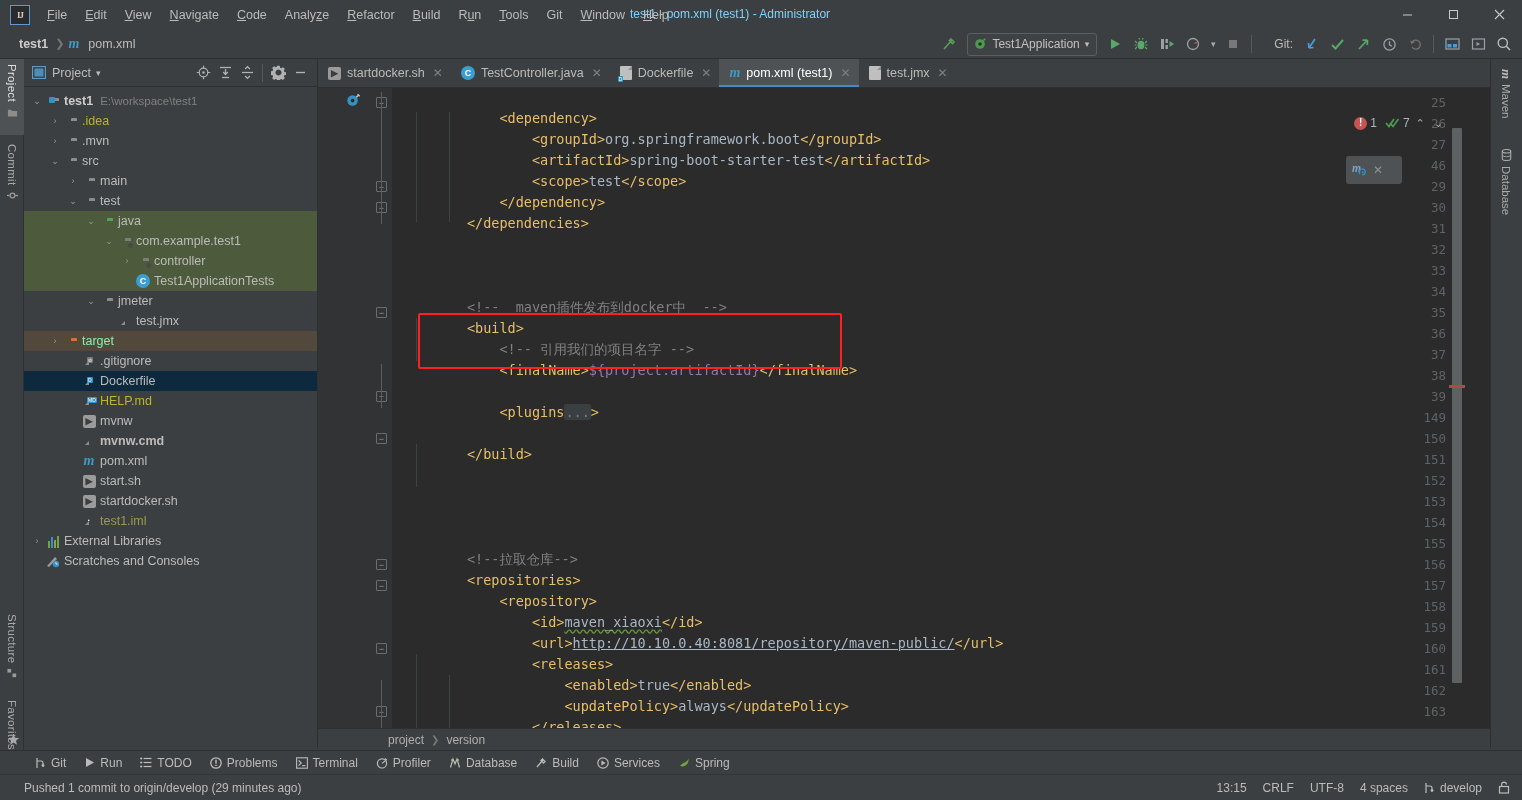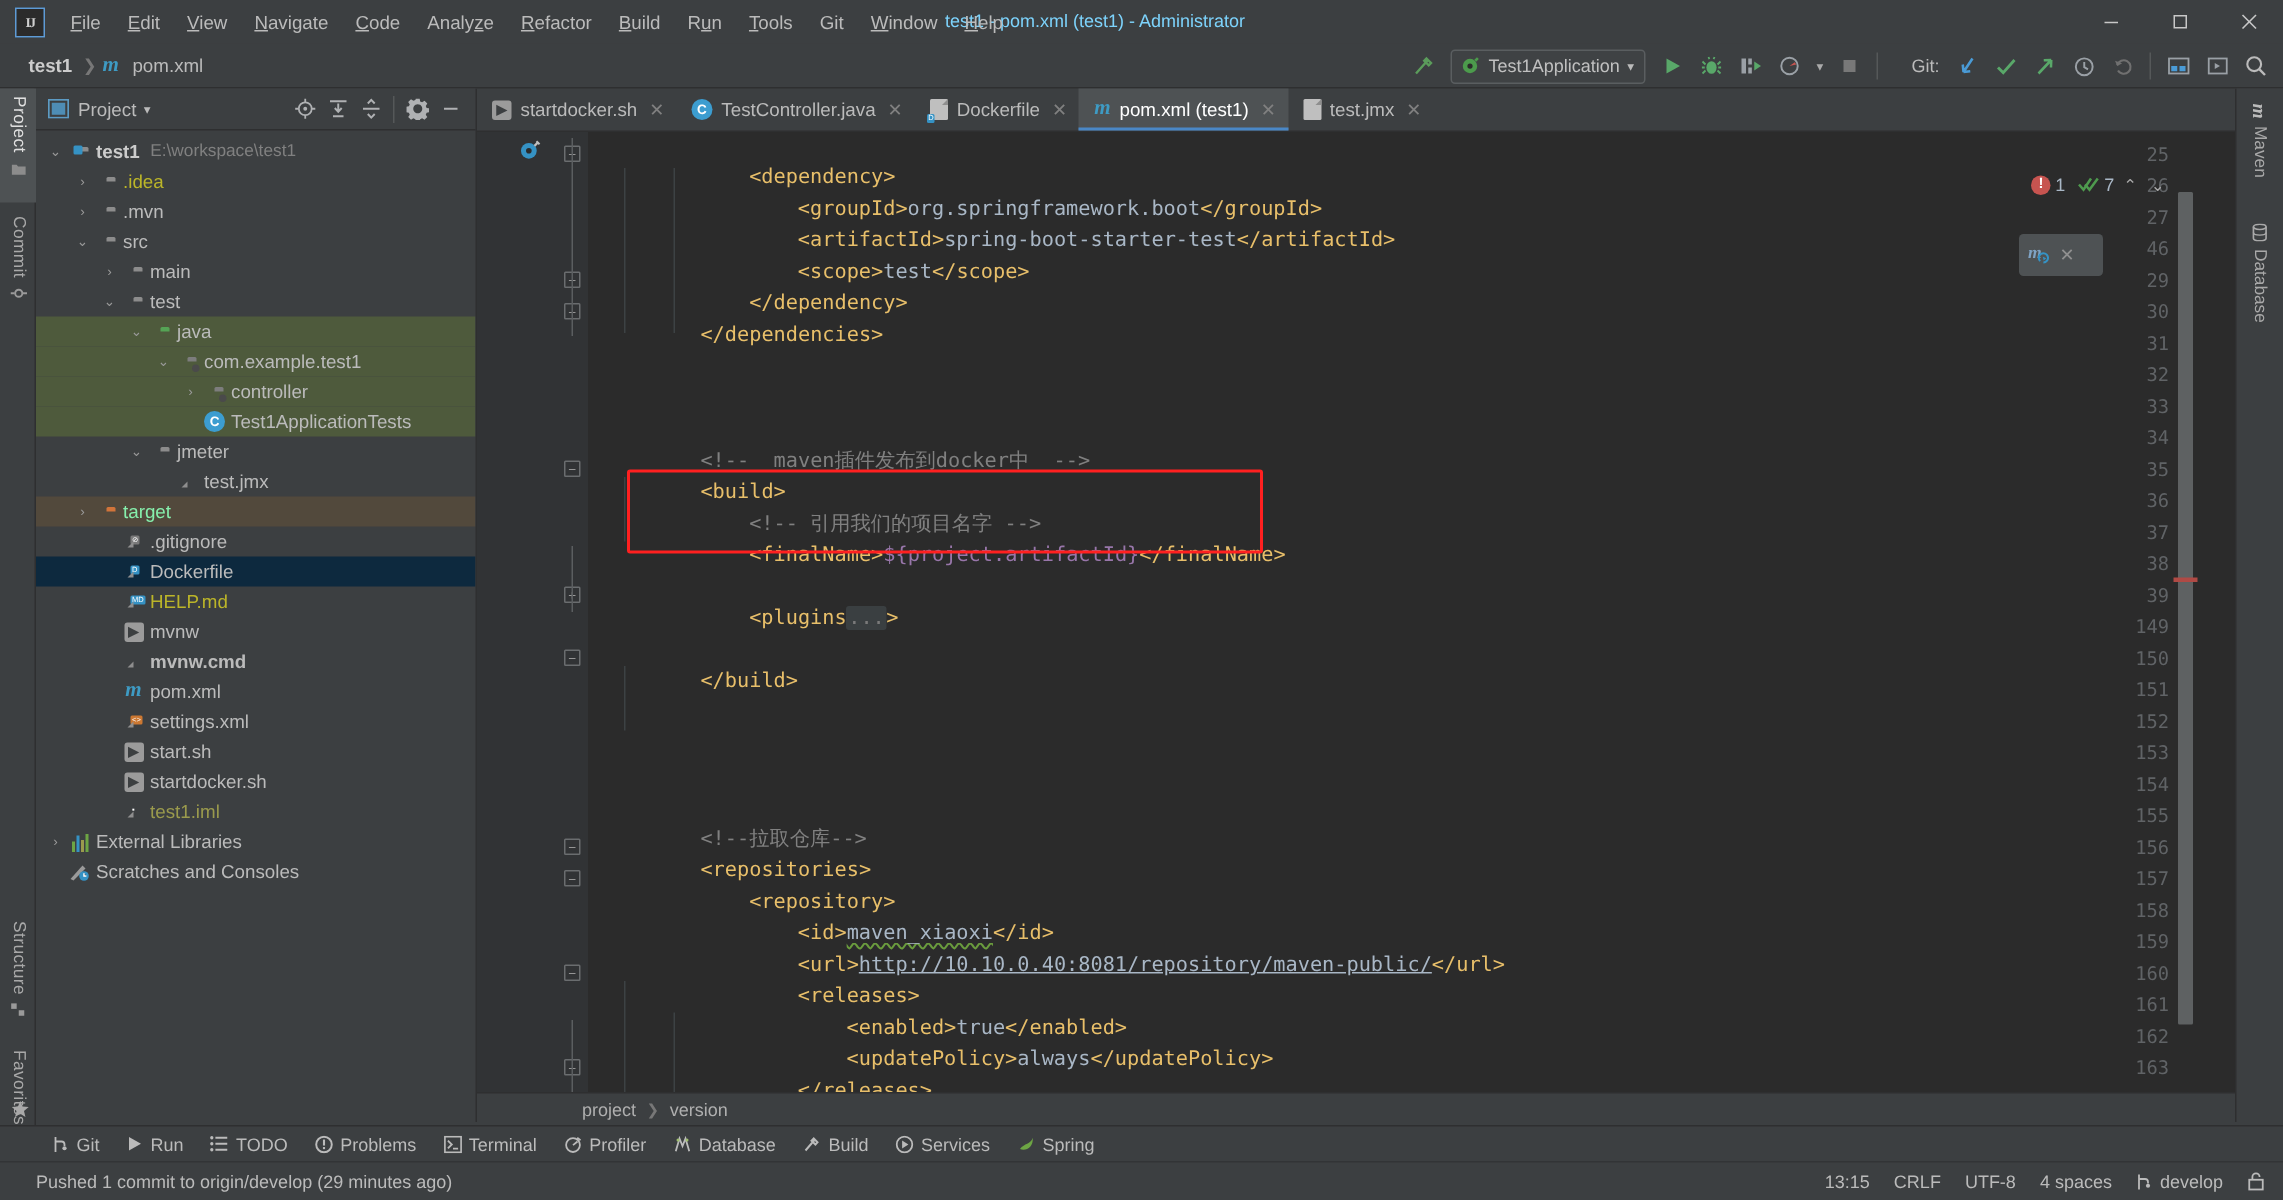--- a/index.html
+++ b/index.html
@@ -675,27 +675,20 @@
             <span><span class="fico"></span></span>
           </span>
           <span class="tlabel">mvnw.cmd</span>
         </div>
         <div class="trow" style="padding-left: 42px;">
           <span class="arrow"></span>
           <span class="tico">
             <span><span class="m-mvn">m</span></span>
           </span>
           <span class="tlabel">pom.xml</span>
-        </div>
-        <div class="trow" style="padding-left: 42px;">
-          <span class="arrow"></span>
-          <span class="tico">
-            <span><span class="fico"><span class="badge" style="background:#CC7832;">&lt;&gt;</span></span></span>
-          </span>
-          <span class="tlabel">settings.xml</span>
         </div>
         <div class="trow" style="padding-left: 42px;">
           <span class="arrow"></span>
           <span class="tico">
             <span>
               <span class="sh-ico">▶</span>
             </span>
           </span>
           <span class="tlabel">start.sh</span>
         </div>

